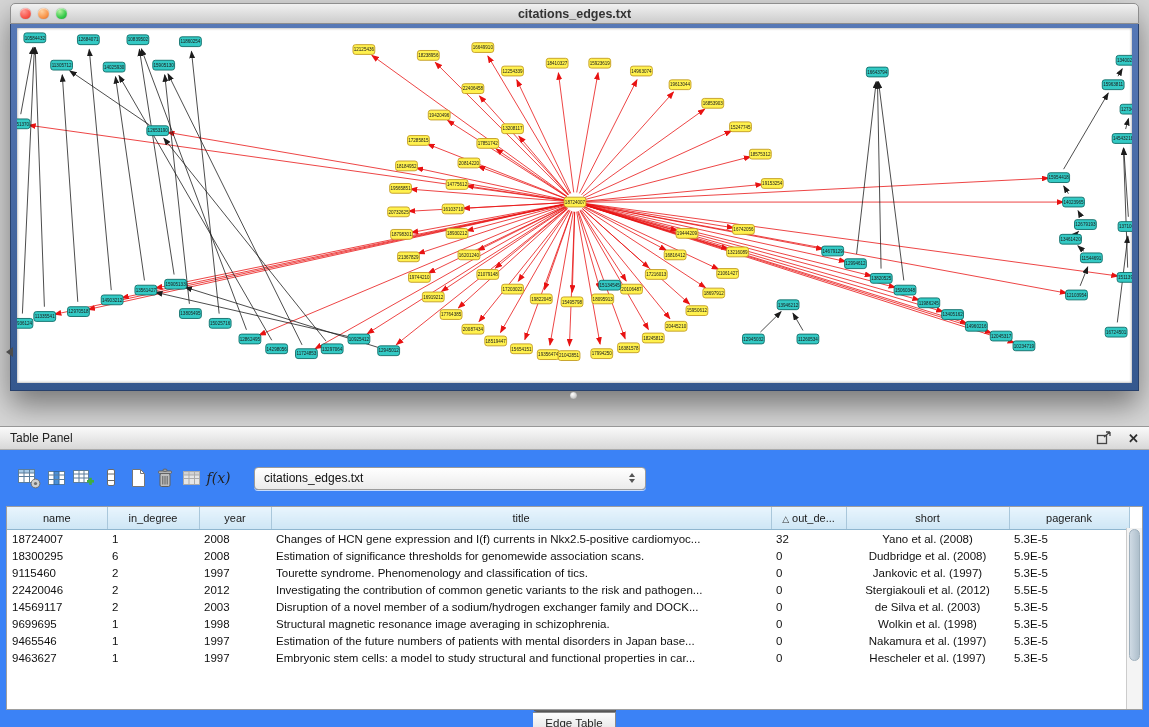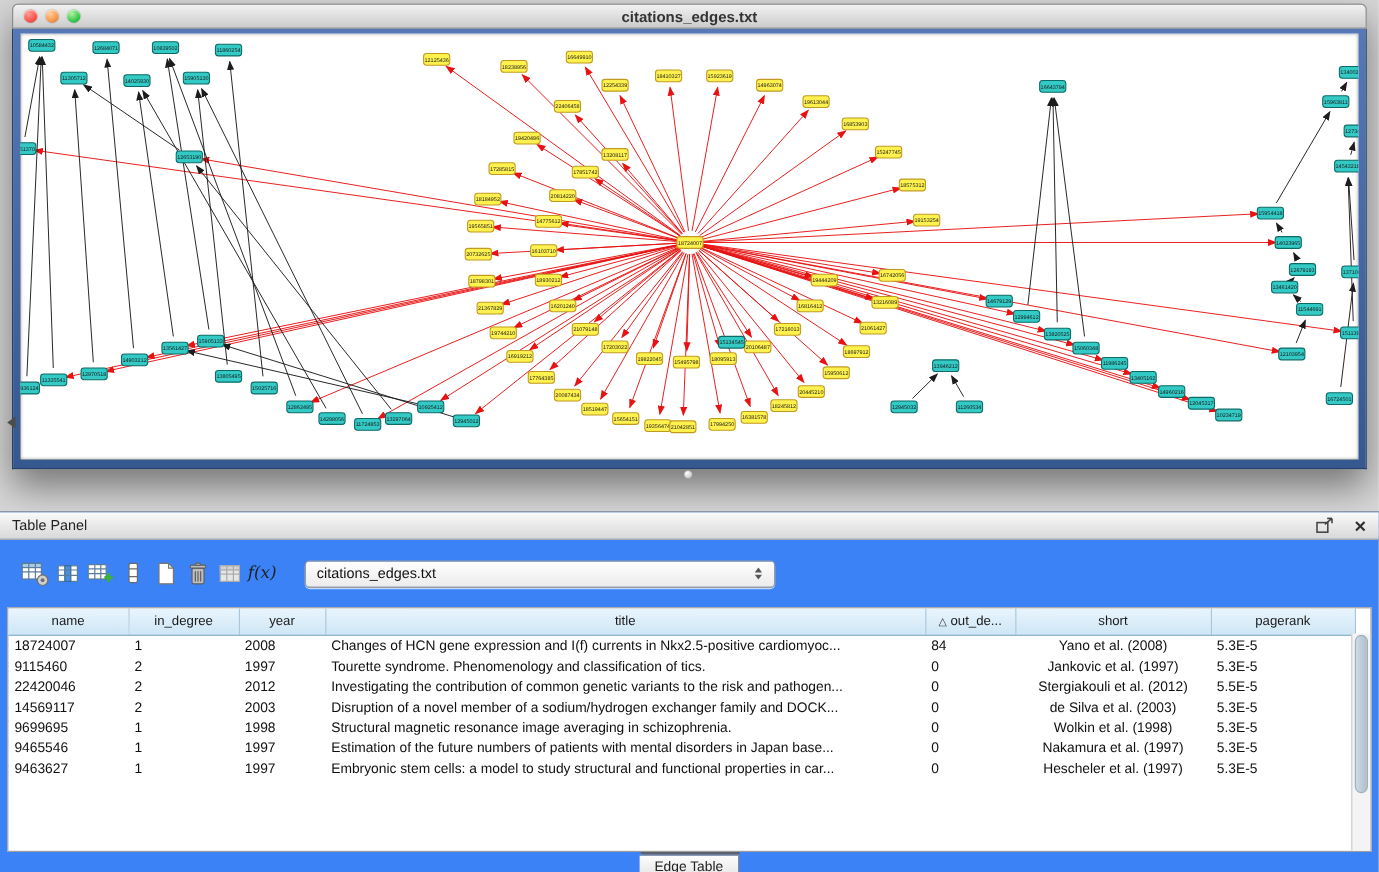--- a/index.html
+++ b/index.html
@@ -755,23 +755,32 @@
               <th><span>short</span></th>
               <th><span>pagerank</span></th>
             </tr>
           </thead>
           <tbody>
             <tr>
               <td class="left">18724007</td>
               <td class="left">1</td>
               <td class="left">2008</td>
               <td class="left">Changes of HCN gene expression and I(f) currents in Nkx2.5-positive cardiomyoc...</td>
-              <td class="left">84</td>
+              <td class="left">32</td>
               <td class="center">Yano et al. (2008)</td>
               <td class="left">5.3E-5</td>
+            </tr>
+            <tr>
+              <td class="left">18300295</td>
+              <td class="left">6</td>
+              <td class="left">2008</td>
+              <td class="left">Estimation of significance thresholds for genomewide association scans.</td>
+              <td class="left">0</td>
+              <td class="center">Dudbridge et al. (2008)</td>
+              <td class="left">5.9E-5</td>
             </tr>
             <tr>
               <td class="left">9115460</td>
               <td class="left">2</td>
               <td class="left">1997</td>
               <td class="left">Tourette syndrome. Phenomenology and classification of tics.</td>
               <td class="left">0</td>
               <td class="center">Jankovic et al. (1997)</td>
               <td class="left">5.3E-5</td>
             </tr>

